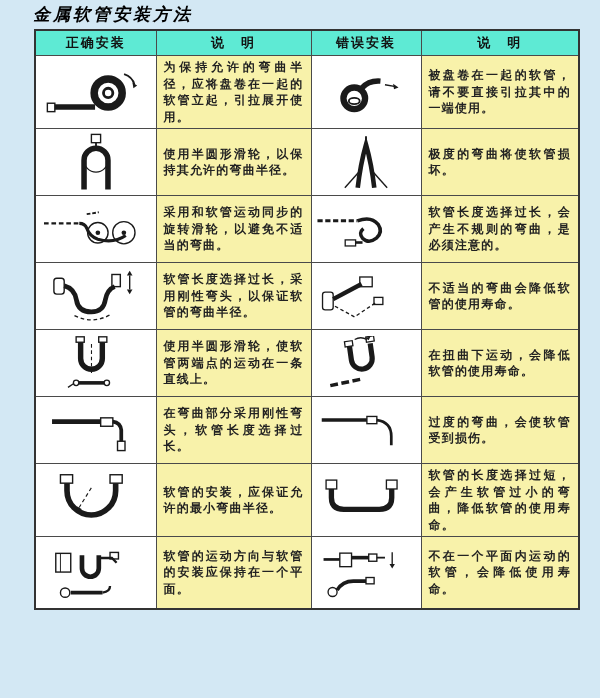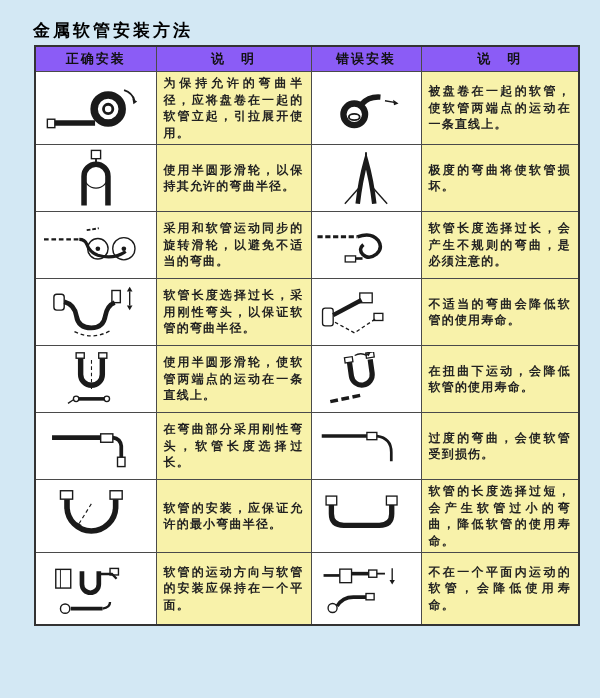--- a/index.html
+++ b/index.html
@@ -4,41 +4,42 @@
 <style>
   html,body{margin:0;padding:0;}
   body{
     width:600px;height:698px;
     background:#d3e8f4;
     font-family:"DejaVu Sans","Liberation Sans",sans-serif;
     color:#111;
     overflow:hidden;
   }
   .title{
-    margin:19px 0 3px 33px;
+    margin:3px 0 3px 33px;
     font-family:"DejaVu Serif","Liberation Serif",serif;
+    font-style:italic;
     font-weight:bold;
     font-size:17px;
     letter-spacing:3px;
     color:#000;
   }
   table.install{
     border-collapse:collapse;
     margin-left:34px;
     width:544px;
     table-layout:fixed;
     background:#fff;
     border:2px solid #333;
   }
   table.install th, table.install td{
     border:1px solid #4a4a4a;
     overflow:hidden;
   }
   table.install th{
-    background:#8b5cf6;
+    background:#5eead4;
     height:22px;
     font-size:13px;
     font-weight:bold;
     letter-spacing:2px;
     color:#111;
     text-align:center;
   }
   td.img{
     background:#fff;
     text-align:center;
@@ -101,21 +102,21 @@
           <svg viewBox="0 0 110 62" width="100" height="56">
             <g stroke="#1a1a1a" fill="none">
               <circle cx="42" cy="38" r="12" stroke-width="7"></circle>
               <ellipse cx="42" cy="41" rx="6" ry="3.5" stroke-width="2"></ellipse>
               <path d="M50 27 q8 -9 21 -8" stroke-width="6"></path>
               <line x1="76" y1="23" x2="88" y2="25" stroke-width="1.5"></line>
               <path d="M91 26 l-6 -4 l1 6 z" fill="#1a1a1a" stroke="none"></path>
             </g>
           </svg>
         </td>
-        <td class="txt">被盘卷在一起的软管，使软管两端点的运动在一条直线上。</td>
+        <td class="txt">被盘卷在一起的软管，请不要直接引拉其中的一端使用。</td>
       </tr>
 
       <tr>
         <td class="img">
           <svg viewBox="0 0 100 64" width="92" height="60">
             <g stroke="#1a1a1a" fill="none">
               <rect x="45" y="2" width="10" height="9" stroke-width="1.5"></rect>
               <line x1="50" y1="11" x2="50" y2="17" stroke-width="2"></line>
               <circle cx="50" cy="30" r="13" stroke-width="1.5"></circle>
               <path d="M37 62 V30 A13 13 0 0 1 63 30 V62" stroke-width="6"></path>

